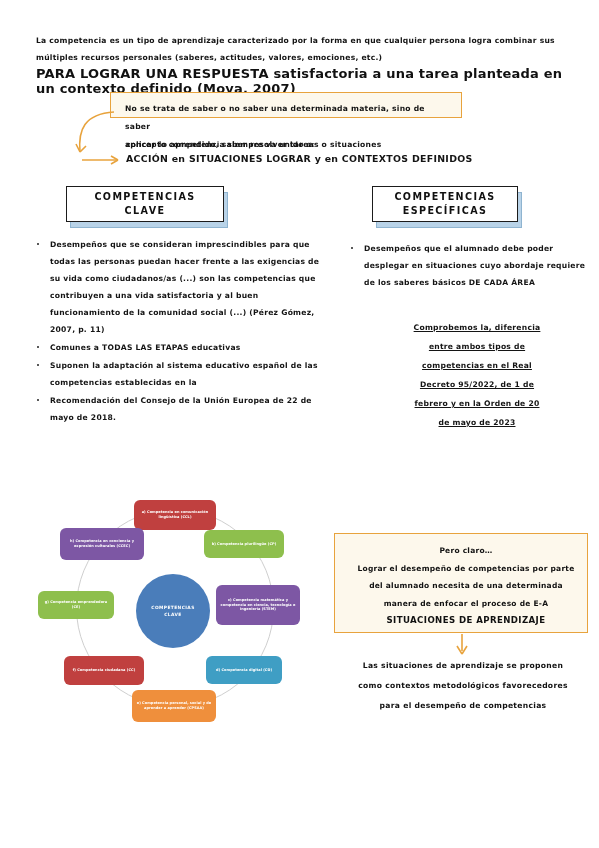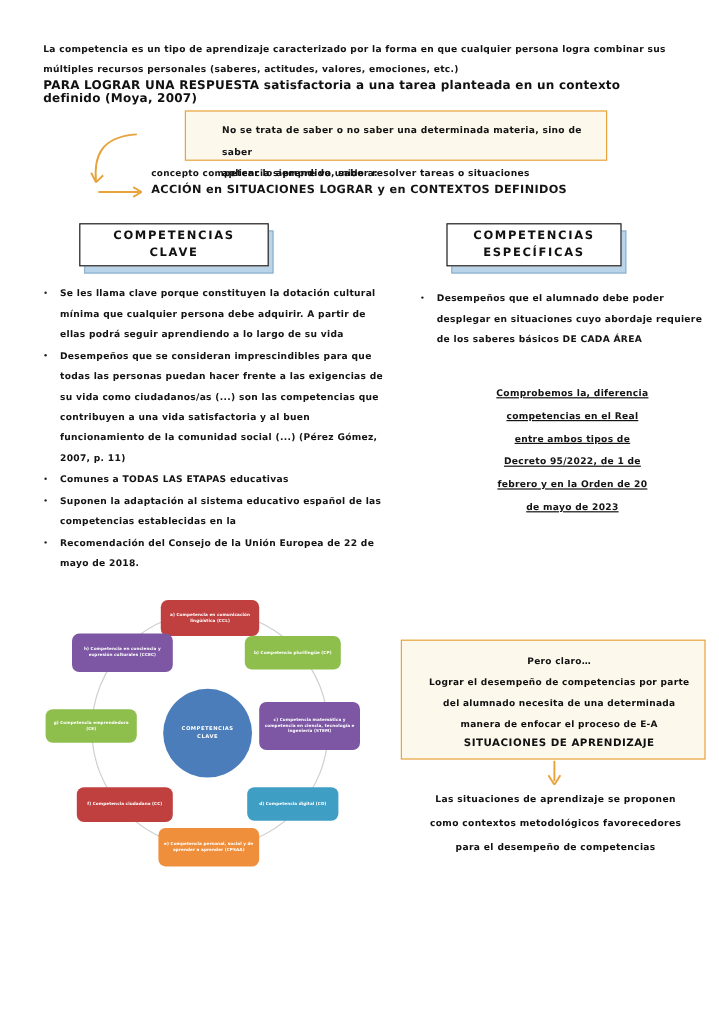--- a/index.html
+++ b/index.html
@@ -14,34 +14,34 @@
   .hand{
     font-family:"DejaVu Sans", sans-serif;
     font-size:7.6px;
     letter-spacing:.25px;
     line-height:17px;
     color:#141414;
     font-weight:600;
   }
   .hand-caps{
     font-family:"DejaVu Sans", sans-serif;
-    font-size:10px;
+    font-size:13px;
     letter-spacing:.2px;
     font-weight:600;
   }
 
   
   #intro{position:absolute;left:36px;top:32px;width:530px;}
   #intro p{margin:0;}
 
   
   #callout-box{
-    position:absolute;left:110px;top:92px;width:352px;height:42px;
+    position:absolute;left:110px;top:92px;width:352px;height:26px;
     background:#fdf8ec;border:1.4px solid #e8a33d;
-    box-sizing:border-box;padding:7px 14px 0 30px;margin-left:44px;
+    box-sizing:border-box;padding:7px 14px 0 14px;
   }
   #callout-box .hand{line-height:18px;}
 
   
   .curve-arrow{position:absolute;left:74px;top:108px;width:52px;height:62px;}
 
   
   #concept{position:absolute;left:126px;top:140px;width:400px;}
   #concept .c1{font-size:7.4px;font-weight:600;letter-spacing:.25px;color:#141414;}
   #concept .c2{font-size:9.4px;font-weight:600;letter-spacing:.3px;color:#141414;margin-top:4px;}
@@ -150,35 +150,34 @@
 
   <div class="plate" id="plate-espec">
     <div class="shadow"></div>
     <div class="front">
       <span>COMPETENCIAS</span>
       <span>ESPECÍFICAS</span>
     </div>
   </div>
 
   <ul class="bl hand" id="left-list">
-    <li>Se les llama clave porque constituyen la dotación cultural mínima que cualquier persona debe adquirir. A partir de ellas podrá seguir aprendiendo a lo largo de su vida</li>
     <li>Desempeños que se consideran imprescindibles para que todas las personas puedan hacer frente a las exigencias de su vida como ciudadanos/as (...) son las competencias que contribuyen a una vida satisfactoria y al buen funcionamiento de la comunidad social (...) (Pérez Gómez, 2007, p. 11)</li>
     <li>Comunes a TODAS LAS ETAPAS educativas</li>
     <li>Suponen la adaptación al sistema educativo español de las competencias establecidas en la</li>
     <li>Recomendación del Consejo de la Unión Europea de 22 de mayo de 2018.</li>
   </ul>
 
   <ul class="bl hand" id="right-list">
     <li>Desempeños que el alumnado debe poder desplegar en situaciones cuyo abordaje requiere de los saberes básicos DE CADA ÁREA</li>
   </ul>
 
   <div id="right-note" class="hand">
     <div>Comprobemos la, diferencia</div>
+    <div>entre ambos tipos de</div>
     <div>competencias en el Real</div>
-    <div>entre ambos tipos de</div>
     <div>Decreto 95/2022, de 1 de</div>
     <div>febrero y en la Orden de 20</div>
     <div>de mayo de 2023</div>
   </div>
 
   <div id="diagram">
     <div class="ring"></div>
 
     <div id="center-circle">
       <div>COMPETENCIAS</div>

